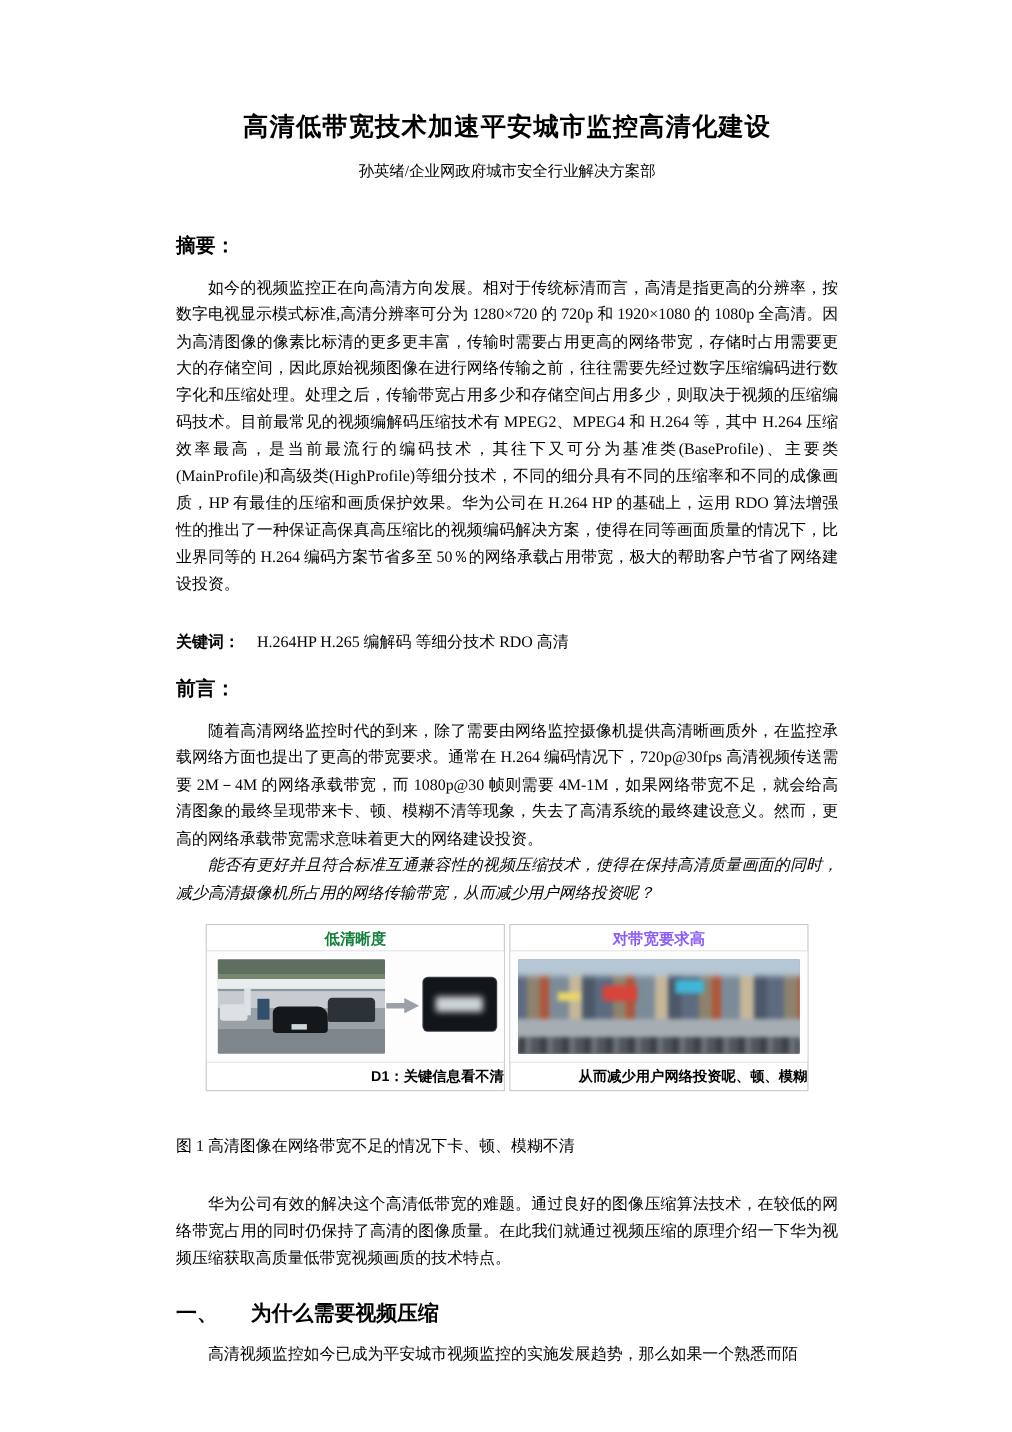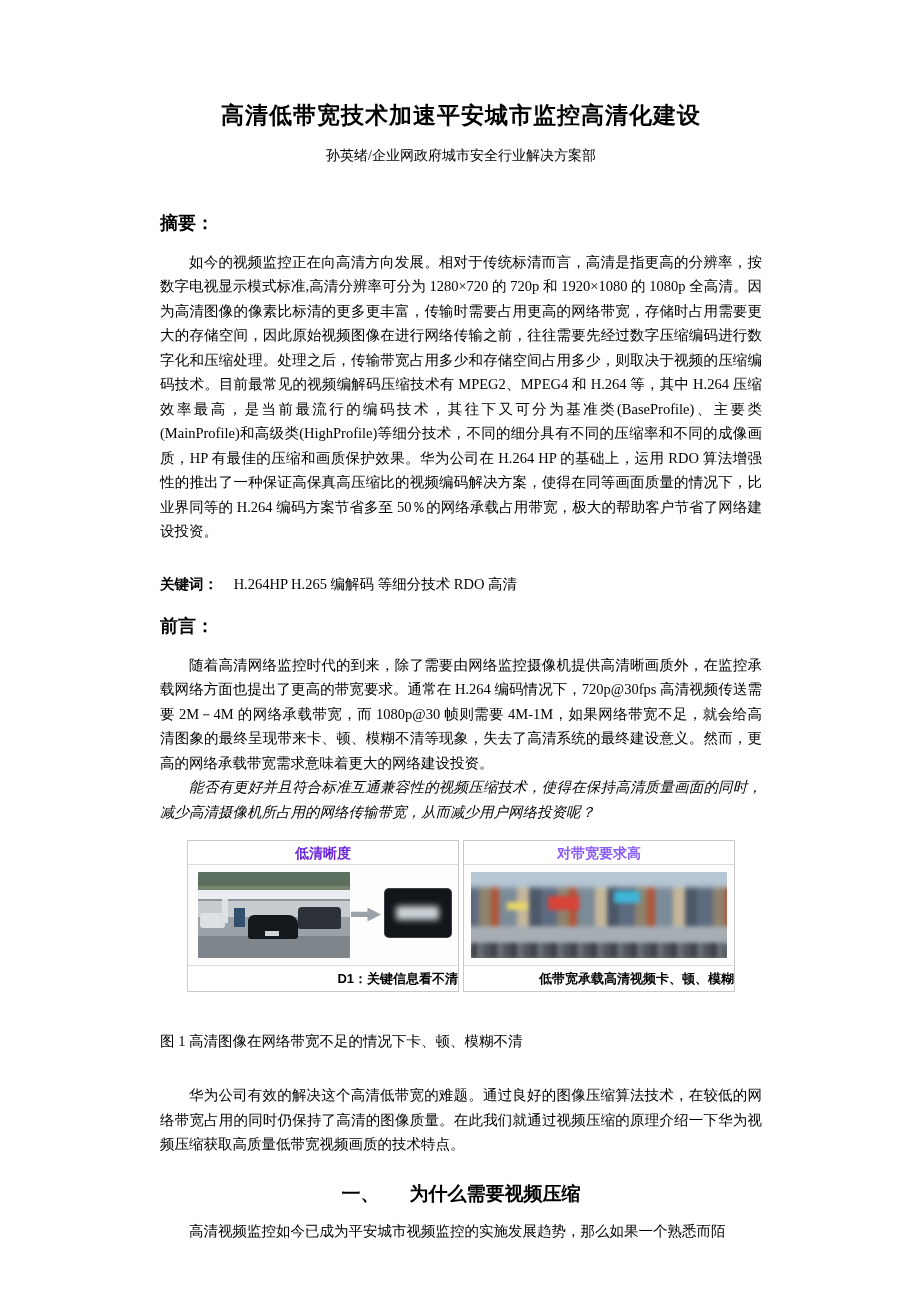--- a/index.html
+++ b/index.html
@@ -156,21 +156,20 @@
     text-align: left;
     font-size: 14.5px;
   }
   .after-fig { margin-top: 32px; }
 
   .section-heading {
     margin: 24px 0 0 0;
     font-size: 19px;
     font-weight: bold;
     font-family: "Liberation Sans", "DejaVu Sans", sans-serif;
-    text-align: center;
   }
   .section-heading .sec-title { margin-left: 30px; }
   .last-p { margin-top: 12px; }
 </style>
 </head>
 <body>
 
 <div class="page">
   <div class="content">
 
@@ -185,21 +184,21 @@
       <span class="kw-text">H.264HP H.265 编解码 等细分技术 RDO 高清</span>
     </p>
 
     <h2 class="lead-heading" style="margin-top:18px;">前言：</h2>
     <p class="body">随着高清网络监控时代的到来，除了需要由网络监控摄像机提供高清晰画质外，在监控承载网络方面也提出了更高的带宽要求。通常在 H.264 编码情况下，720p@30fps 高清视频传送需要 2M－4M 的网络承载带宽，而 1080p@30 帧则需要 4M-1M，如果网络带宽不足，就会给高清图象的最终呈现带来卡、顿、模糊不清等现象，失去了高清系统的最终建设意义。然而，更高的网络承载带宽需求意味着更大的网络建设投资。</p>
     <p class="body" style="margin-top:0;font-style:italic;">能否有更好并且符合标准互通兼容性的视频压缩技术，使得在保持高清质量画面的同时，减少高清摄像机所占用的网络传输带宽，从而减少用户网络投资呢？</p>
 
     <div class="figure-wrap">
 
       <div class="panel">
-        <div class="panel-header" style="color: #6d28d9;">低清晰度</div>
+        <div class="panel-header" style="color: #15803d;">低清晰度</div>
         <div class="panel-img">
           <div class="photo-gas">
             <div class="canopy"></div>
             <div class="pillar"></div>
             <div class="pump"></div>
             <div class="car-white"></div>
             <div class="car-black"></div>
             <div class="car-suv"></div>
             <div class="plate-tiny"></div>
           </div>
@@ -215,21 +214,21 @@
         <div class="panel-header" style="color: #8b5cf6;">对带宽要求高</div>
         <div class="panel-img">
           <div class="photo-city">
             <div class="city-inner"></div>
             <div class="billboard-a"></div>
             <div class="billboard-b"></div>
             <div class="billboard-c"></div>
             <div class="crowd"></div>
           </div>
         </div>
-        <div class="panel-caption">低带宽承载高清视频卡、顿、模糊</div>
+        <div class="panel-caption">从而减少用户网络投资呢、顿、模糊</div>
       </div>
 
     </div>
 
     <div class="fig-caption">图 1  高清图像在网络带宽不足的情况下卡、顿、模糊不清</div>
 
     <p class="body after-fig">华为公司有效的解决这个高清低带宽的难题。通过良好的图像压缩算法技术，在较低的网络带宽占用的同时仍保持了高清的图像质量。在此我们就通过视频压缩的原理介绍一下华为视频压缩获取高质量低带宽视频画质的技术特点。</p>
 
     <h2 class="section-heading">
       <span>一、</span><span class="sec-title">为什么需要视频压缩</span>

